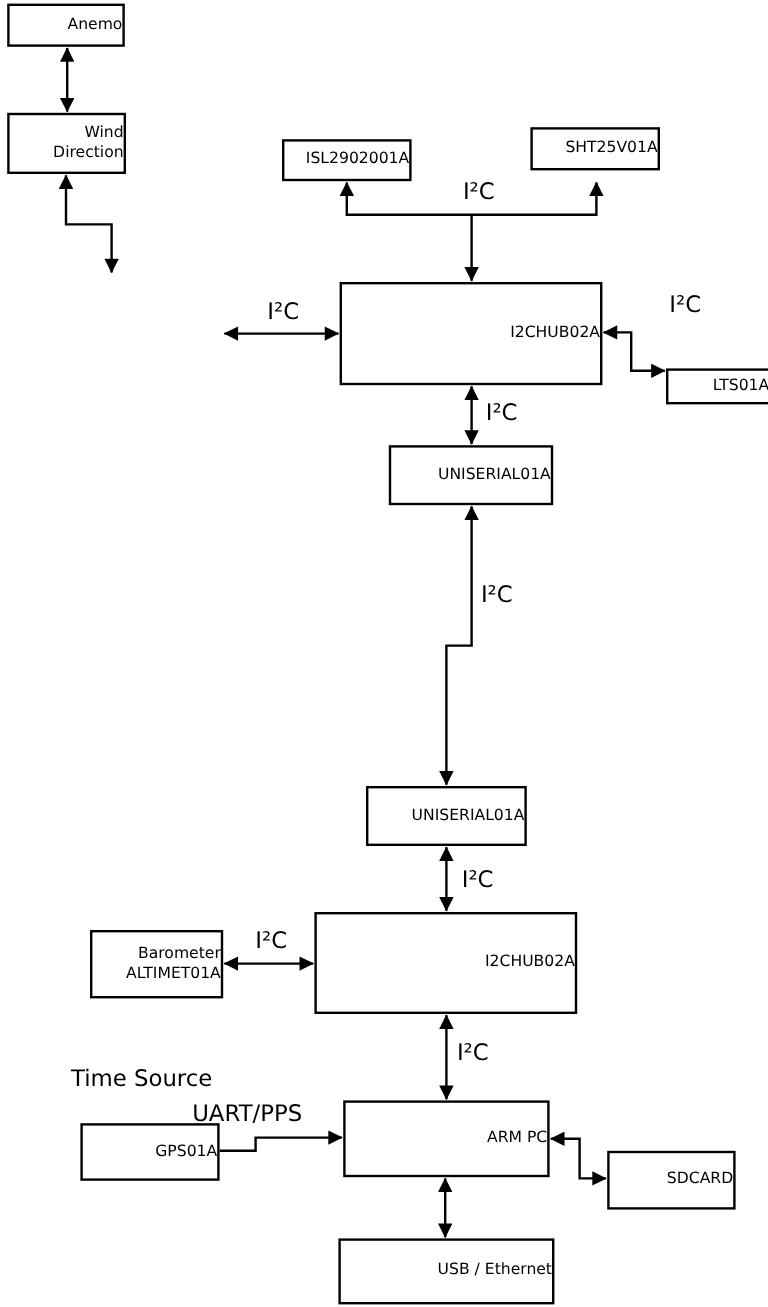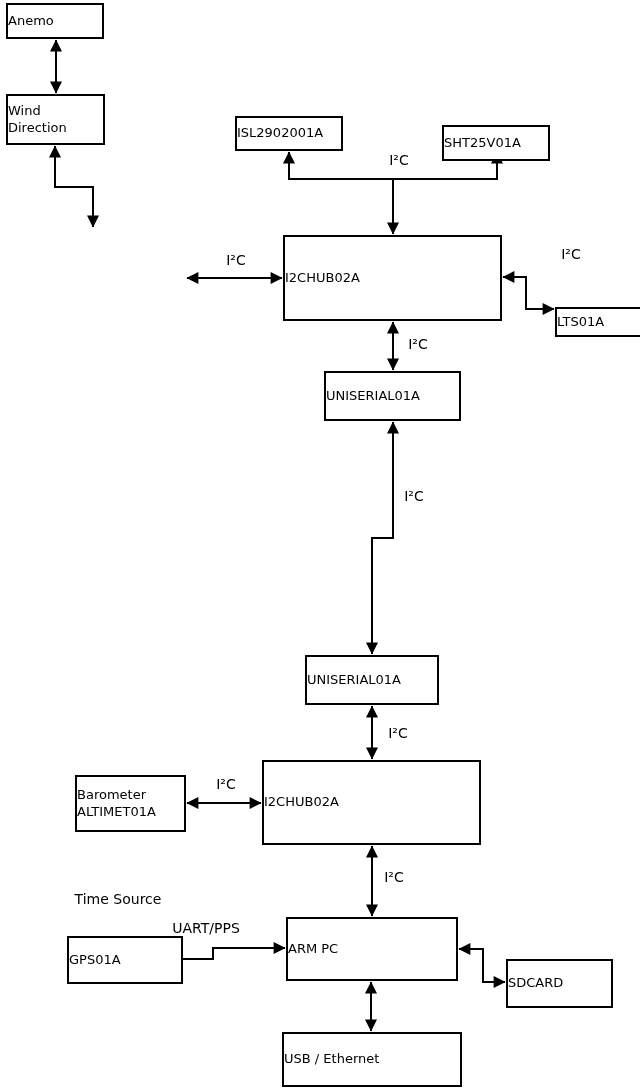--- a/index.html
+++ b/index.html
@@ -26,31 +26,32 @@
     stroke: #000000;
     stroke-width: 2;
   }
   .box {
     position: absolute;
     box-sizing: border-box;
     border: 2px solid #000000;
     background: #ffffff;
     display: flex;
     flex-direction: column;
-    align-items: flex-start;
+    align-items: flex-end;
     justify-content: center;
     text-align: center;
     font-size: 13px;
     line-height: 1.3;
     white-space: nowrap;
+    padding-left: 18px;
   }
   .lbl {
     position: absolute;
     transform: translate(-50%, -50%);
-    font-size: 14px;
+    font-size: 19px;
     white-space: nowrap;
   }
 </style>
 </head>
 <body>
 
 <div class="canvas">
 
   <svg class="wires" width="640" height="1089" viewBox="0 0 640 1089">
     <defs>
@@ -85,21 +86,21 @@
   <div class="box" style="left:6px;top:94px;width:99px;height:51px">
     <span>Wind</span>
     <span>Direction</span>
   </div>
 
 
   <div class="box" style="left:235px;top:116px;width:108px;height:35px">
     <span>ISL2902001A</span>
   </div>
 
-  <div class="box" style="left:442px;top:125px;width:108px;height:36px">
+  <div class="box" style="left:442px;top:106px;width:108px;height:36px">
     <span>SHT25V01A</span>
   </div>
 
   <div class="box" style="left:283px;top:235px;width:219px;height:86px">
     <span>I2CHUB02A</span>
   </div>
 
   <div class="box" style="left:555px;top:307px;width:88px;height:30px">
     <span>LTS01A</span>
   </div>

